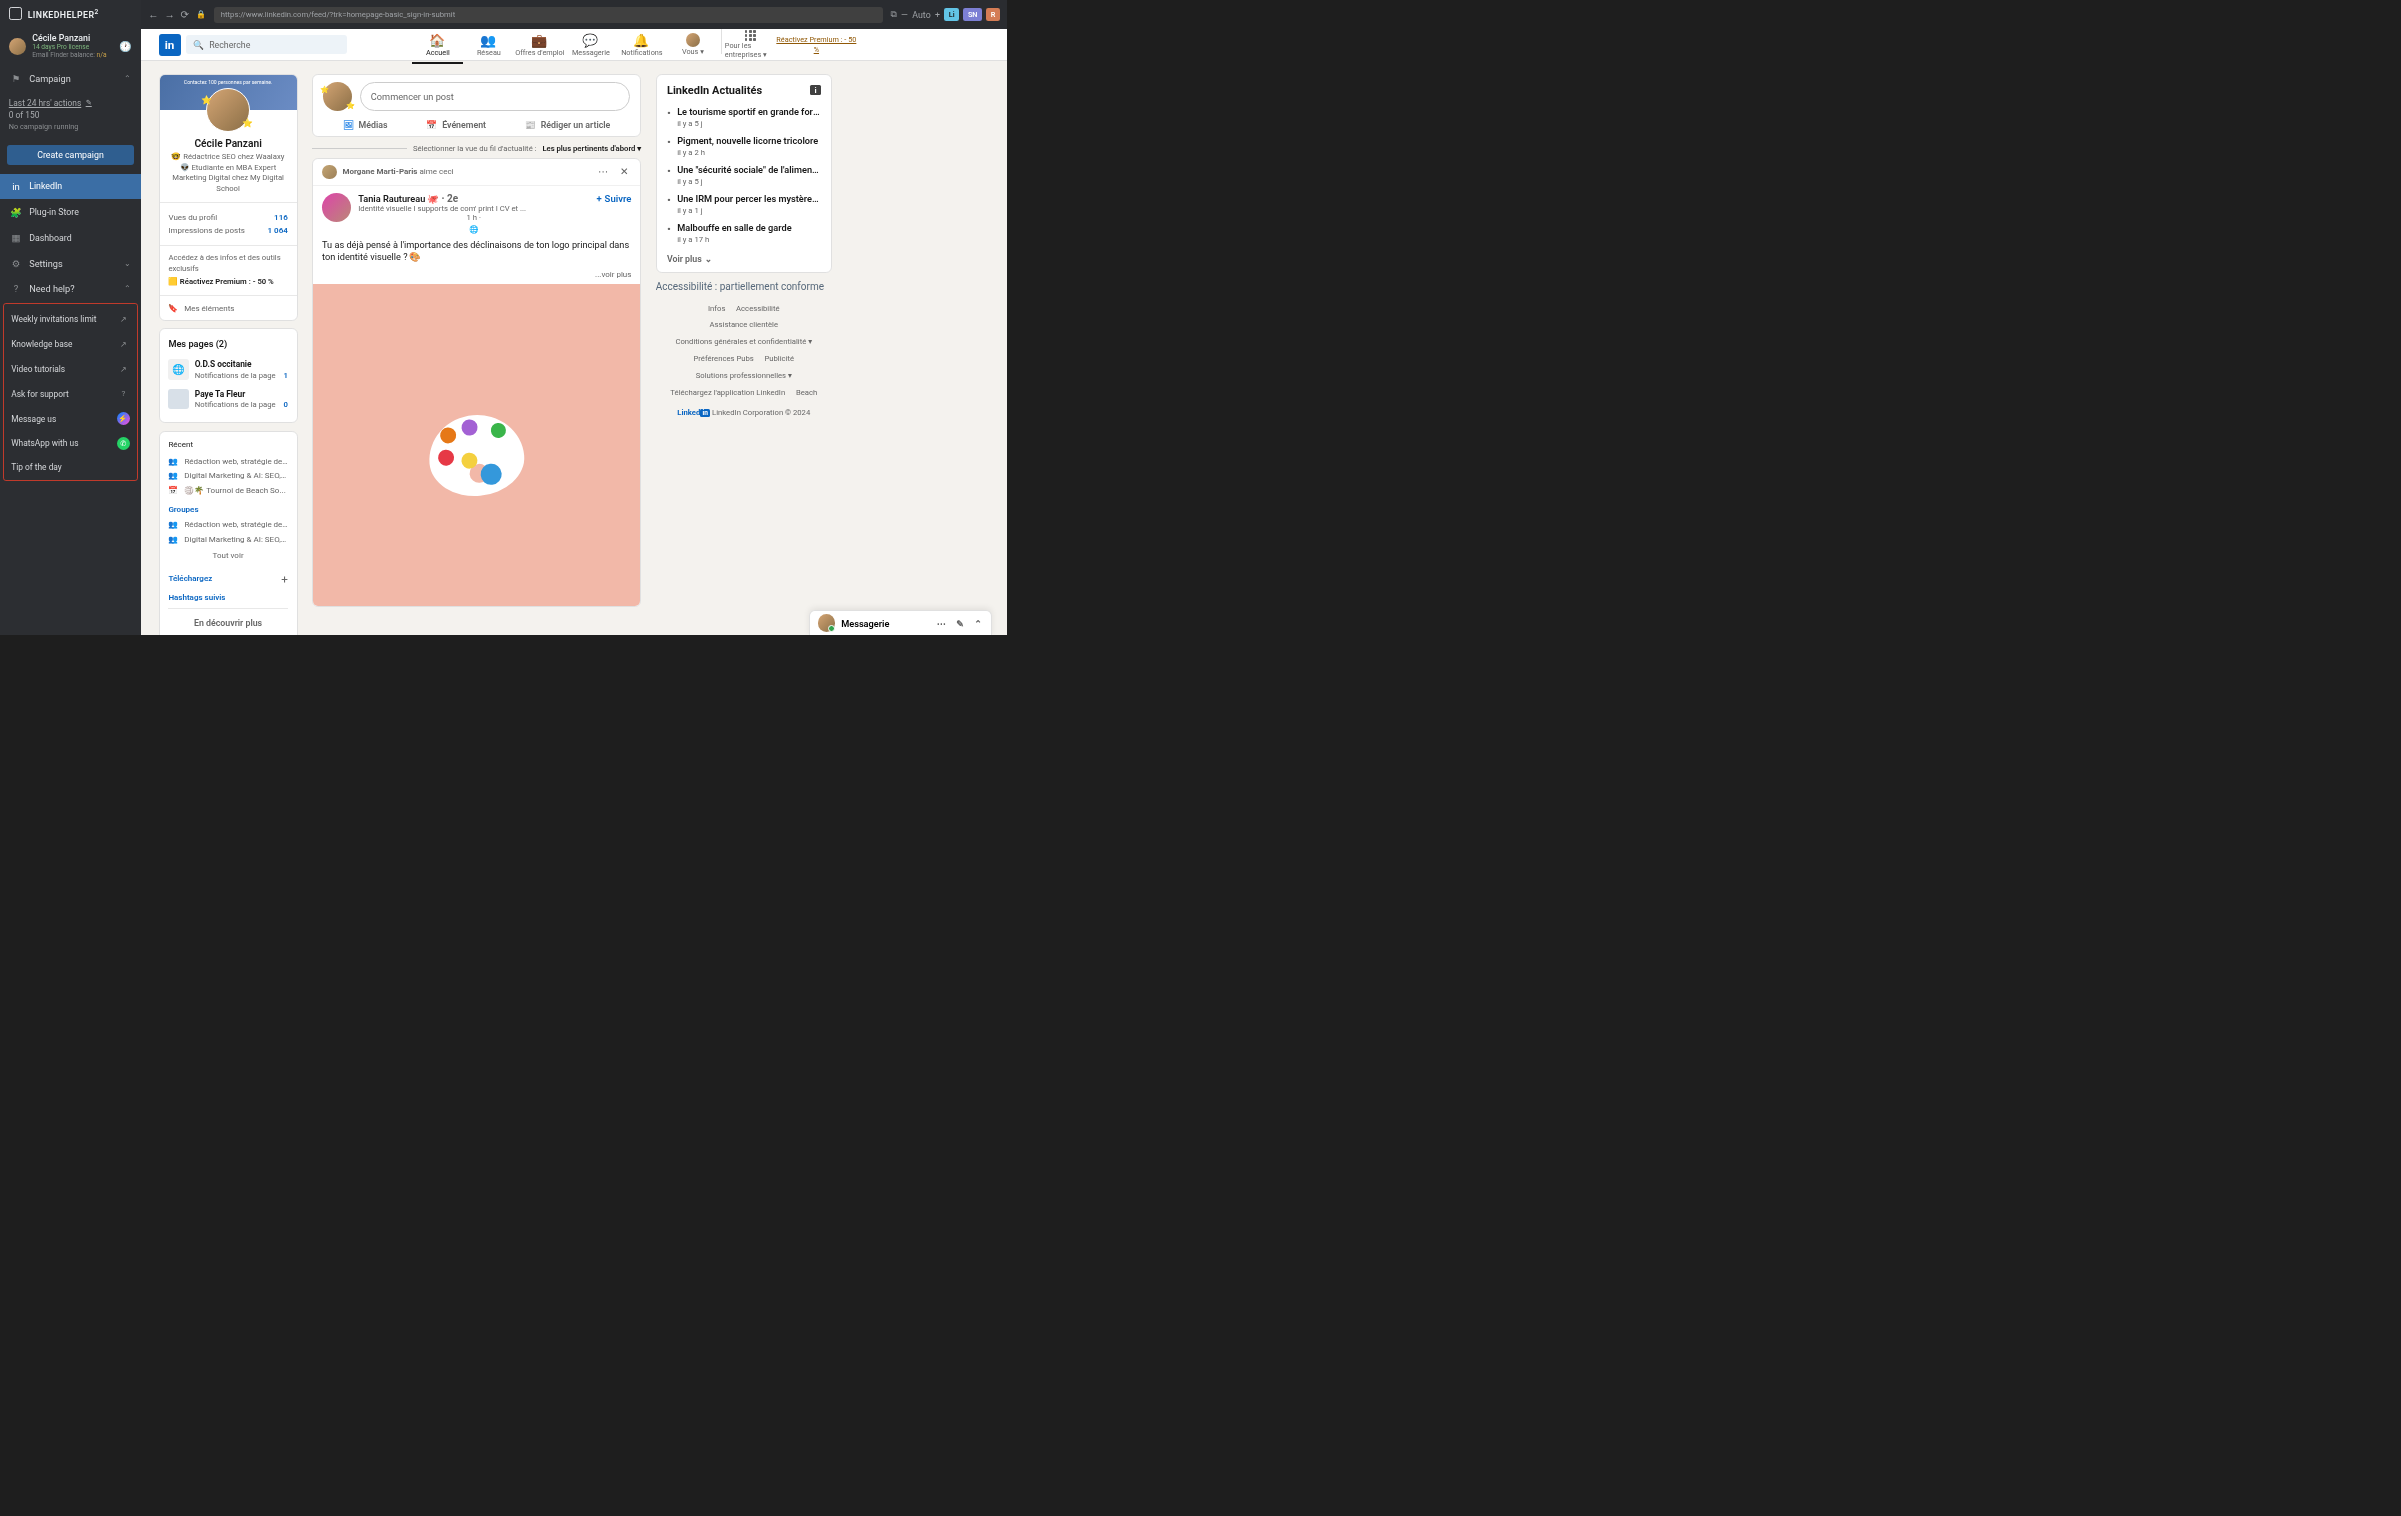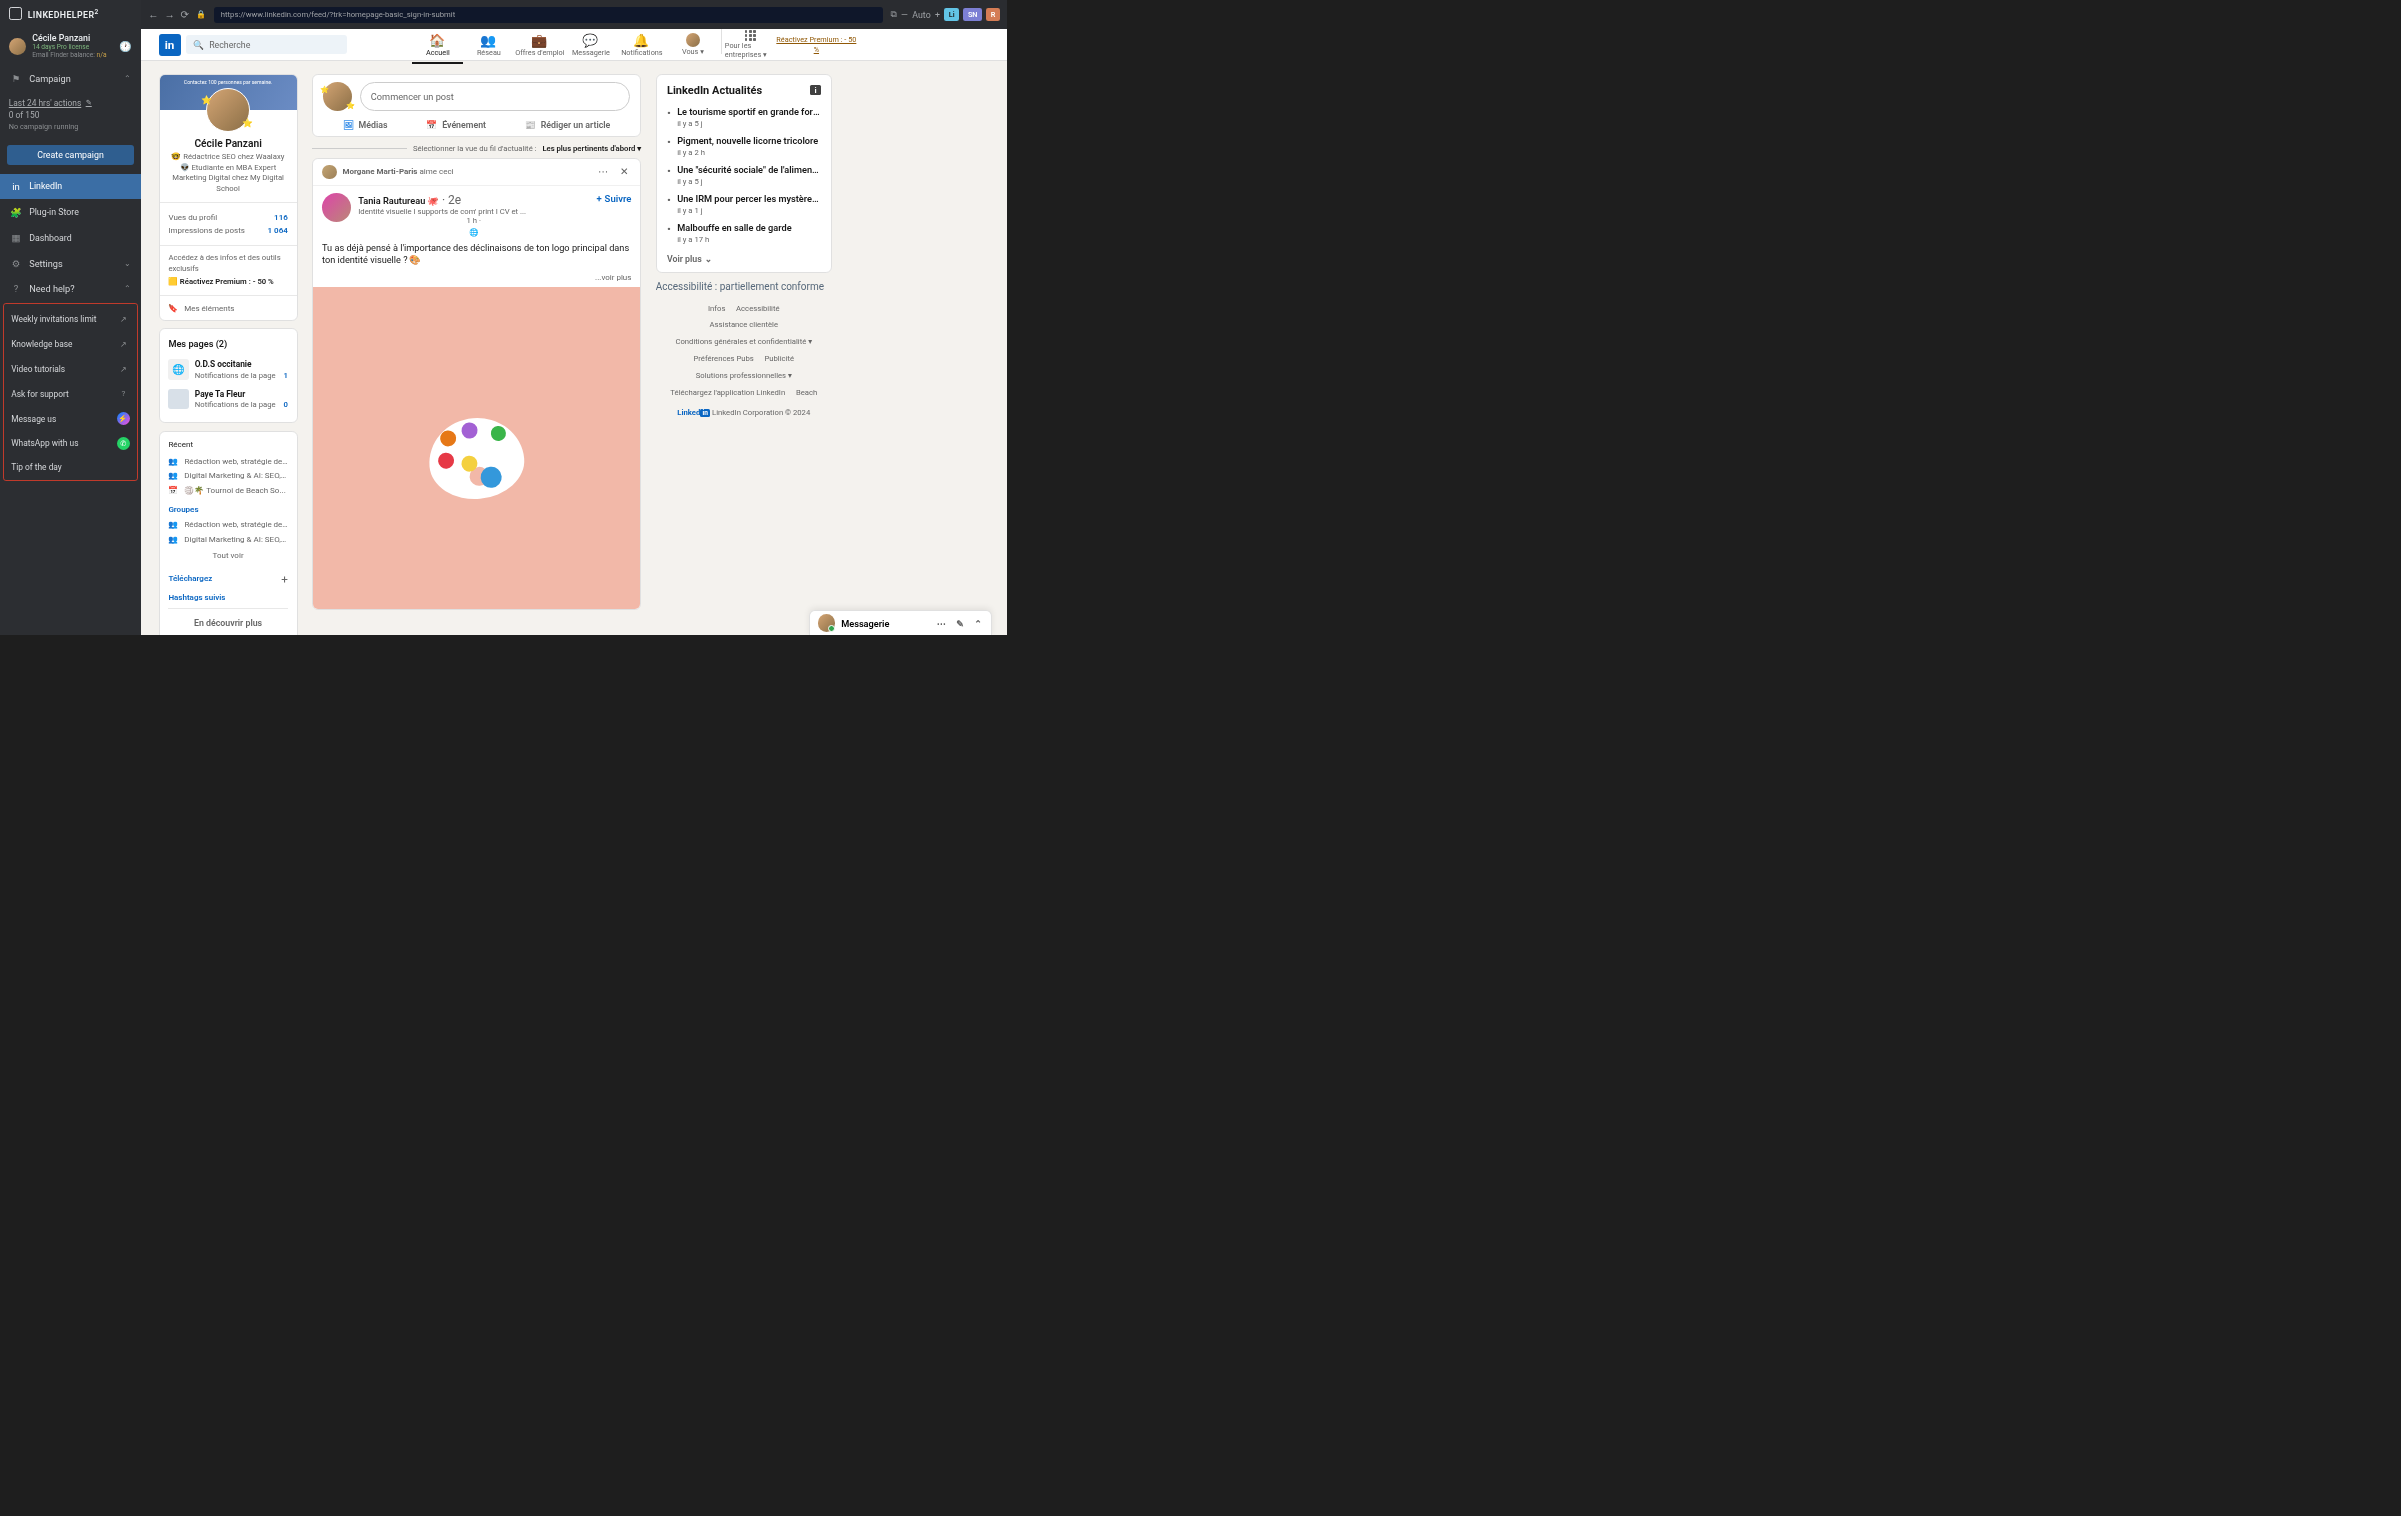--- a/index.html
+++ b/index.html
@@ -35,21 +35,21 @@
 .lh-help-item { padding: 5.9px 7.3px; display: flex; align-items: center; justify-content: space-between; cursor: pointer; font-size: 8.4px; }
 .lh-help-right { width: 13px; height: 13px; display: flex; align-items: center; justify-content: center; font-size: 8px; color: #8a8d90; }
 .lh-help-badge { width: 13px; height: 13px; border-radius: 50%; display: flex; align-items: center; justify-content: center; font-size: 7.3px; }
 .lh-badge-msg { background: linear-gradient(135deg,#0084ff,#ff4fd8); color: #fff; }
 .lh-badge-wa { background: #25d366; color: #fff; }
 
 
 .browser-bar { position: absolute; left: 141px; right: 0; top: 0; height: 29px; background: #2a2c30; display: flex; align-items: center; padding: 0 7.3px; gap: 7.3px; color: #9ea1a5; font-size: 8.8px; }
 .browser-nav { display: flex; gap: 5.9px; align-items: center; }
 .browser-nav span { cursor: pointer; font-size: 10.2px; }
-.browser-url { flex: 1; background: #0f172a; border-radius: 2.9px; padding: 2.9px 7.3px; font-size: 7.7px; color: #9ea1a5; height:16px; display:flex; align-items:center; }
+.browser-url { flex: 1; background: #404040; border-radius: 2.9px; padding: 2.9px 7.3px; font-size: 7.7px; color: #9ea1a5; height:16px; display:flex; align-items:center; }
 .browser-right { display: flex; gap: 4.4px; align-items: center; }
 .browser-chip { padding: 2.2px 4.4px; border-radius: 2.2px; font-size: 7.3px; font-weight: 600; }
 .chip-li { background: #62c4e6; color: #1a1a1a; }
 .chip-sn { background: #7c7fd4; color: #fff; }
 .chip-r { background: #d47c55; color: #fff; }
 
 
 .linkedin { position: absolute; left: 141px; top: 29px; right: 0; bottom: 0; background: #f4f2ee; overflow: hidden; }
 .li-header { height: 32px; background: #fff; border-bottom: 0.7px solid #e0e0e0; display: flex; align-items: center; padding: 0 17.6px; gap: 5.9px; }
 .li-logo { width: 22px; height: 22px; background: #0a66c2; color: #fff; border-radius: 2.9px; display: flex; align-items: center; justify-content: center; font-weight: 700; font-size: 11.7px; }
@@ -467,21 +467,21 @@
         <div class="post-header-top">
           <div class="post-mini-avatar"></div>
           <span><b>Morgane Marti-Paris</b><span> aime ceci</span></span>
           <span class="spacer"></span>
           <span class="ctrl">⋯</span>
           <span class="ctrl">✕</span>
         </div>
         <div class="post-header">
           <div class="post-avatar"></div>
           <div class="post-meta">
-            <div><span class="post-author">Tania Rautureau 🐙</span><span style="color:#666;font-size:12px;"> · 2e</span></div>
+            <div><span class="post-author">Tania Rautureau 🐙</span><span style="color:#666;font-size:10px;font-weight:bold;"> · 2e</span></div>
             <div class="post-title">Identité visuelle I supports de com' print I CV et ...</div>
             <div class="post-time">
                 <span>1 h ·</span>
                 <span>🌐</span>
               </div>
           </div>
           <div class="post-follow">
               <span>+</span>
               <span>Suivre</span>
             </div>

